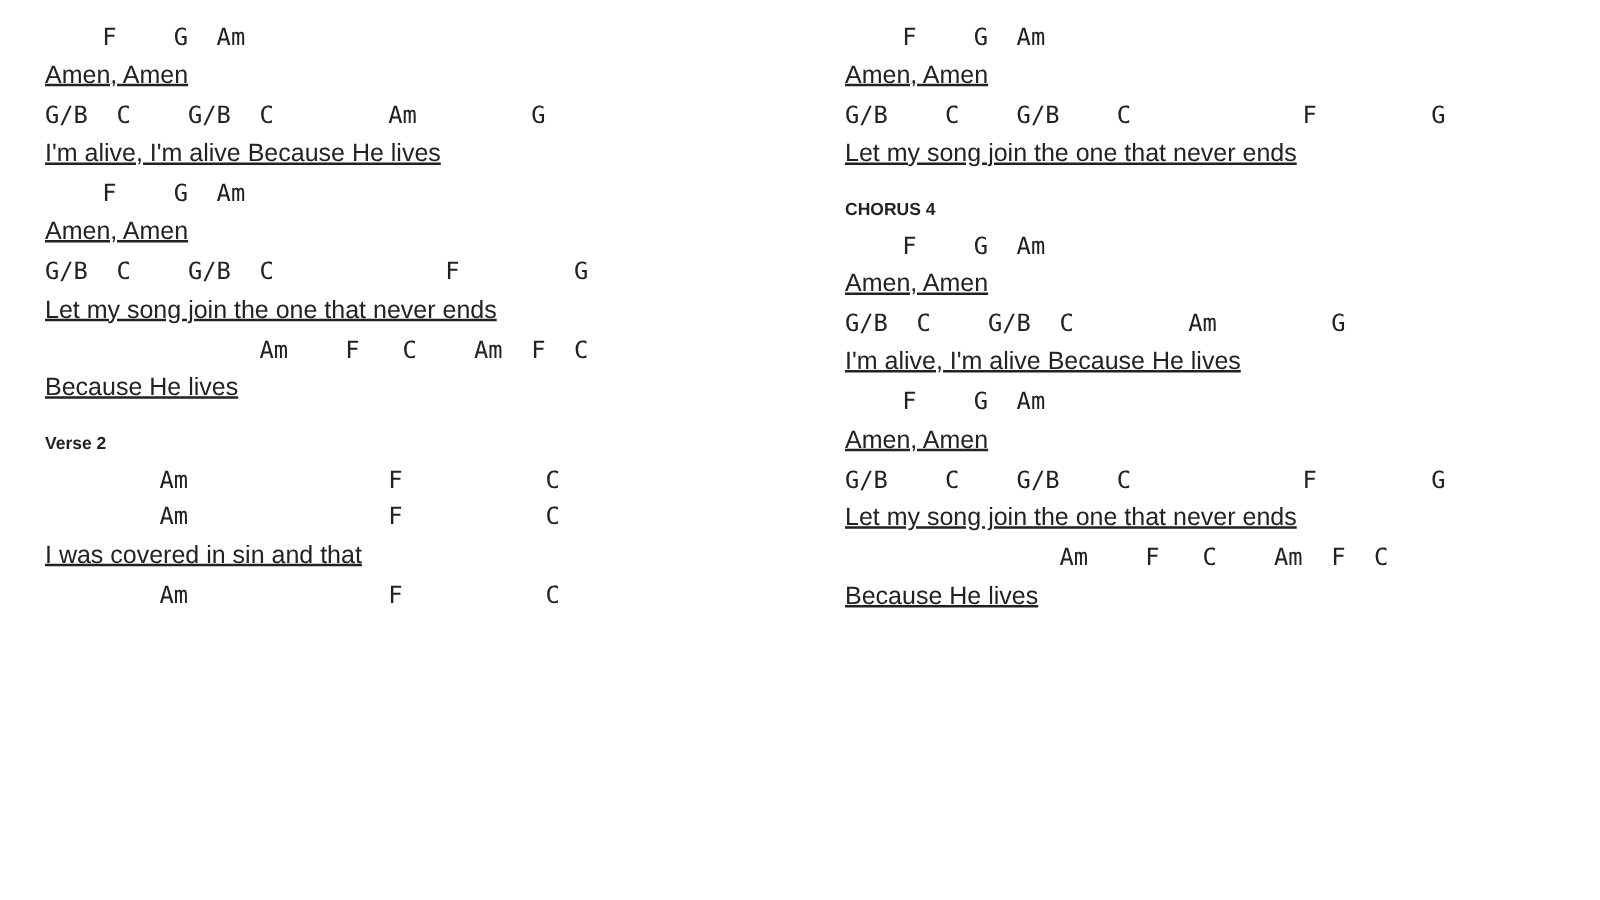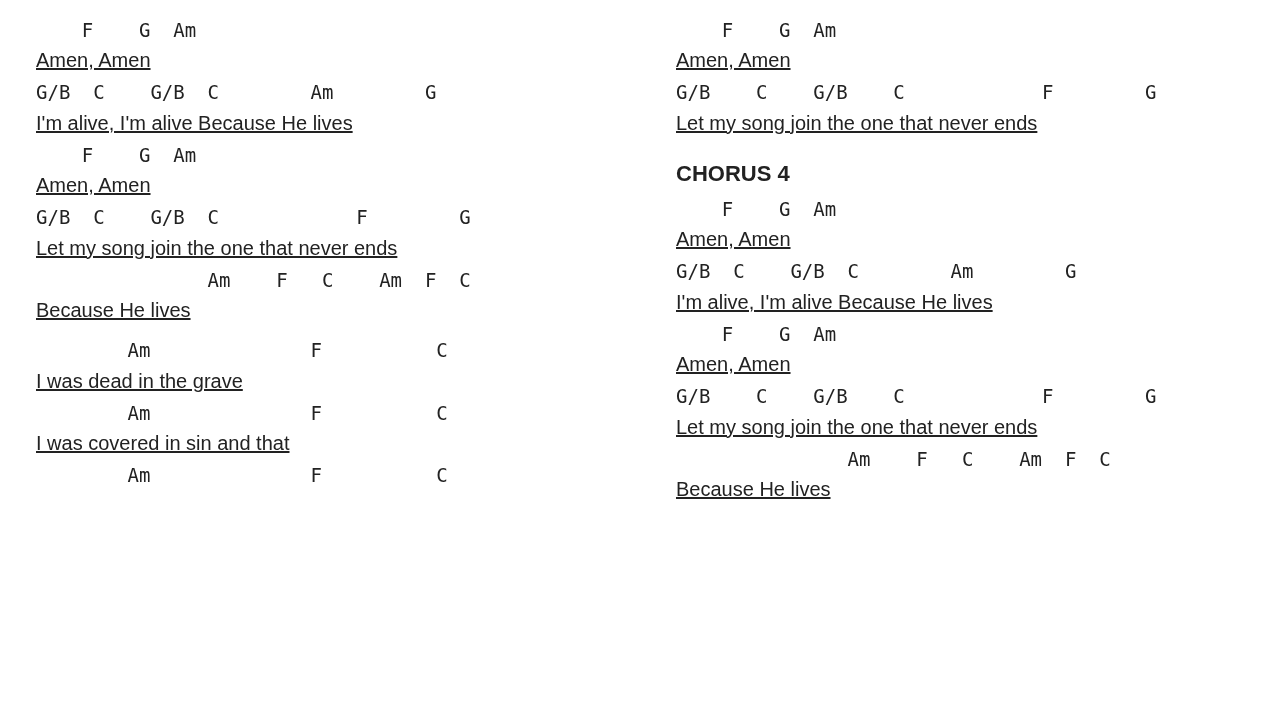--- a/index.html
+++ b/index.html
@@ -34,21 +34,21 @@
       margin-bottom: 0;
     }
     .lyrics {
       display: block;
       font-size: 20px;
       margin-bottom: 2px;
       text-decoration: underline;
     }
     .section-header {
       font-weight: bold;
-      font-size: 22px;
+      font-size: 14px;
       margin-top: 8px;
       margin-bottom: 4px;
       display: block;
     }
     .spacer { height: 8px; display: block; }
   </style>
 </head>
 <body>
 
 <div class="page">
@@ -57,22 +57,22 @@
       <span class="lyrics">Amen, Amen</span>
       <span class="chords">G/B  C    G/B  C        Am        G</span>
       <span class="lyrics">I'm alive, I'm alive Because He lives</span>
       <span class="chords">    F    G  Am</span>
       <span class="lyrics">Amen, Amen</span>
       <span class="chords">G/B  C    G/B  C            F        G</span>
       <span class="lyrics">Let my song join the one that never ends</span>
       <span class="chords">               Am    F   C    Am  F  C</span>
       <span class="lyrics">Because He lives</span>
       <span class="spacer"></span>
+      <span class="section-header">Verse 2</span>
       <span class="chords">        Am              F          C</span>
-      <span class="lyrics">I was dead in the grave</span>
       <span class="chords">        Am              F          C</span>
       <span class="lyrics">I was covered in sin and that</span>
       <span class="chords">        Am              F          C</span>
     </div>
   <div class="column column-right" id="right-col">
       <span class="chords">    F    G  Am</span>
       <span class="lyrics">Amen, Amen</span>
       <span class="chords">G/B    C    G/B    C            F        G</span>
       <span class="lyrics">Let my song join the one that never ends</span>
       <span class="spacer"></span>

